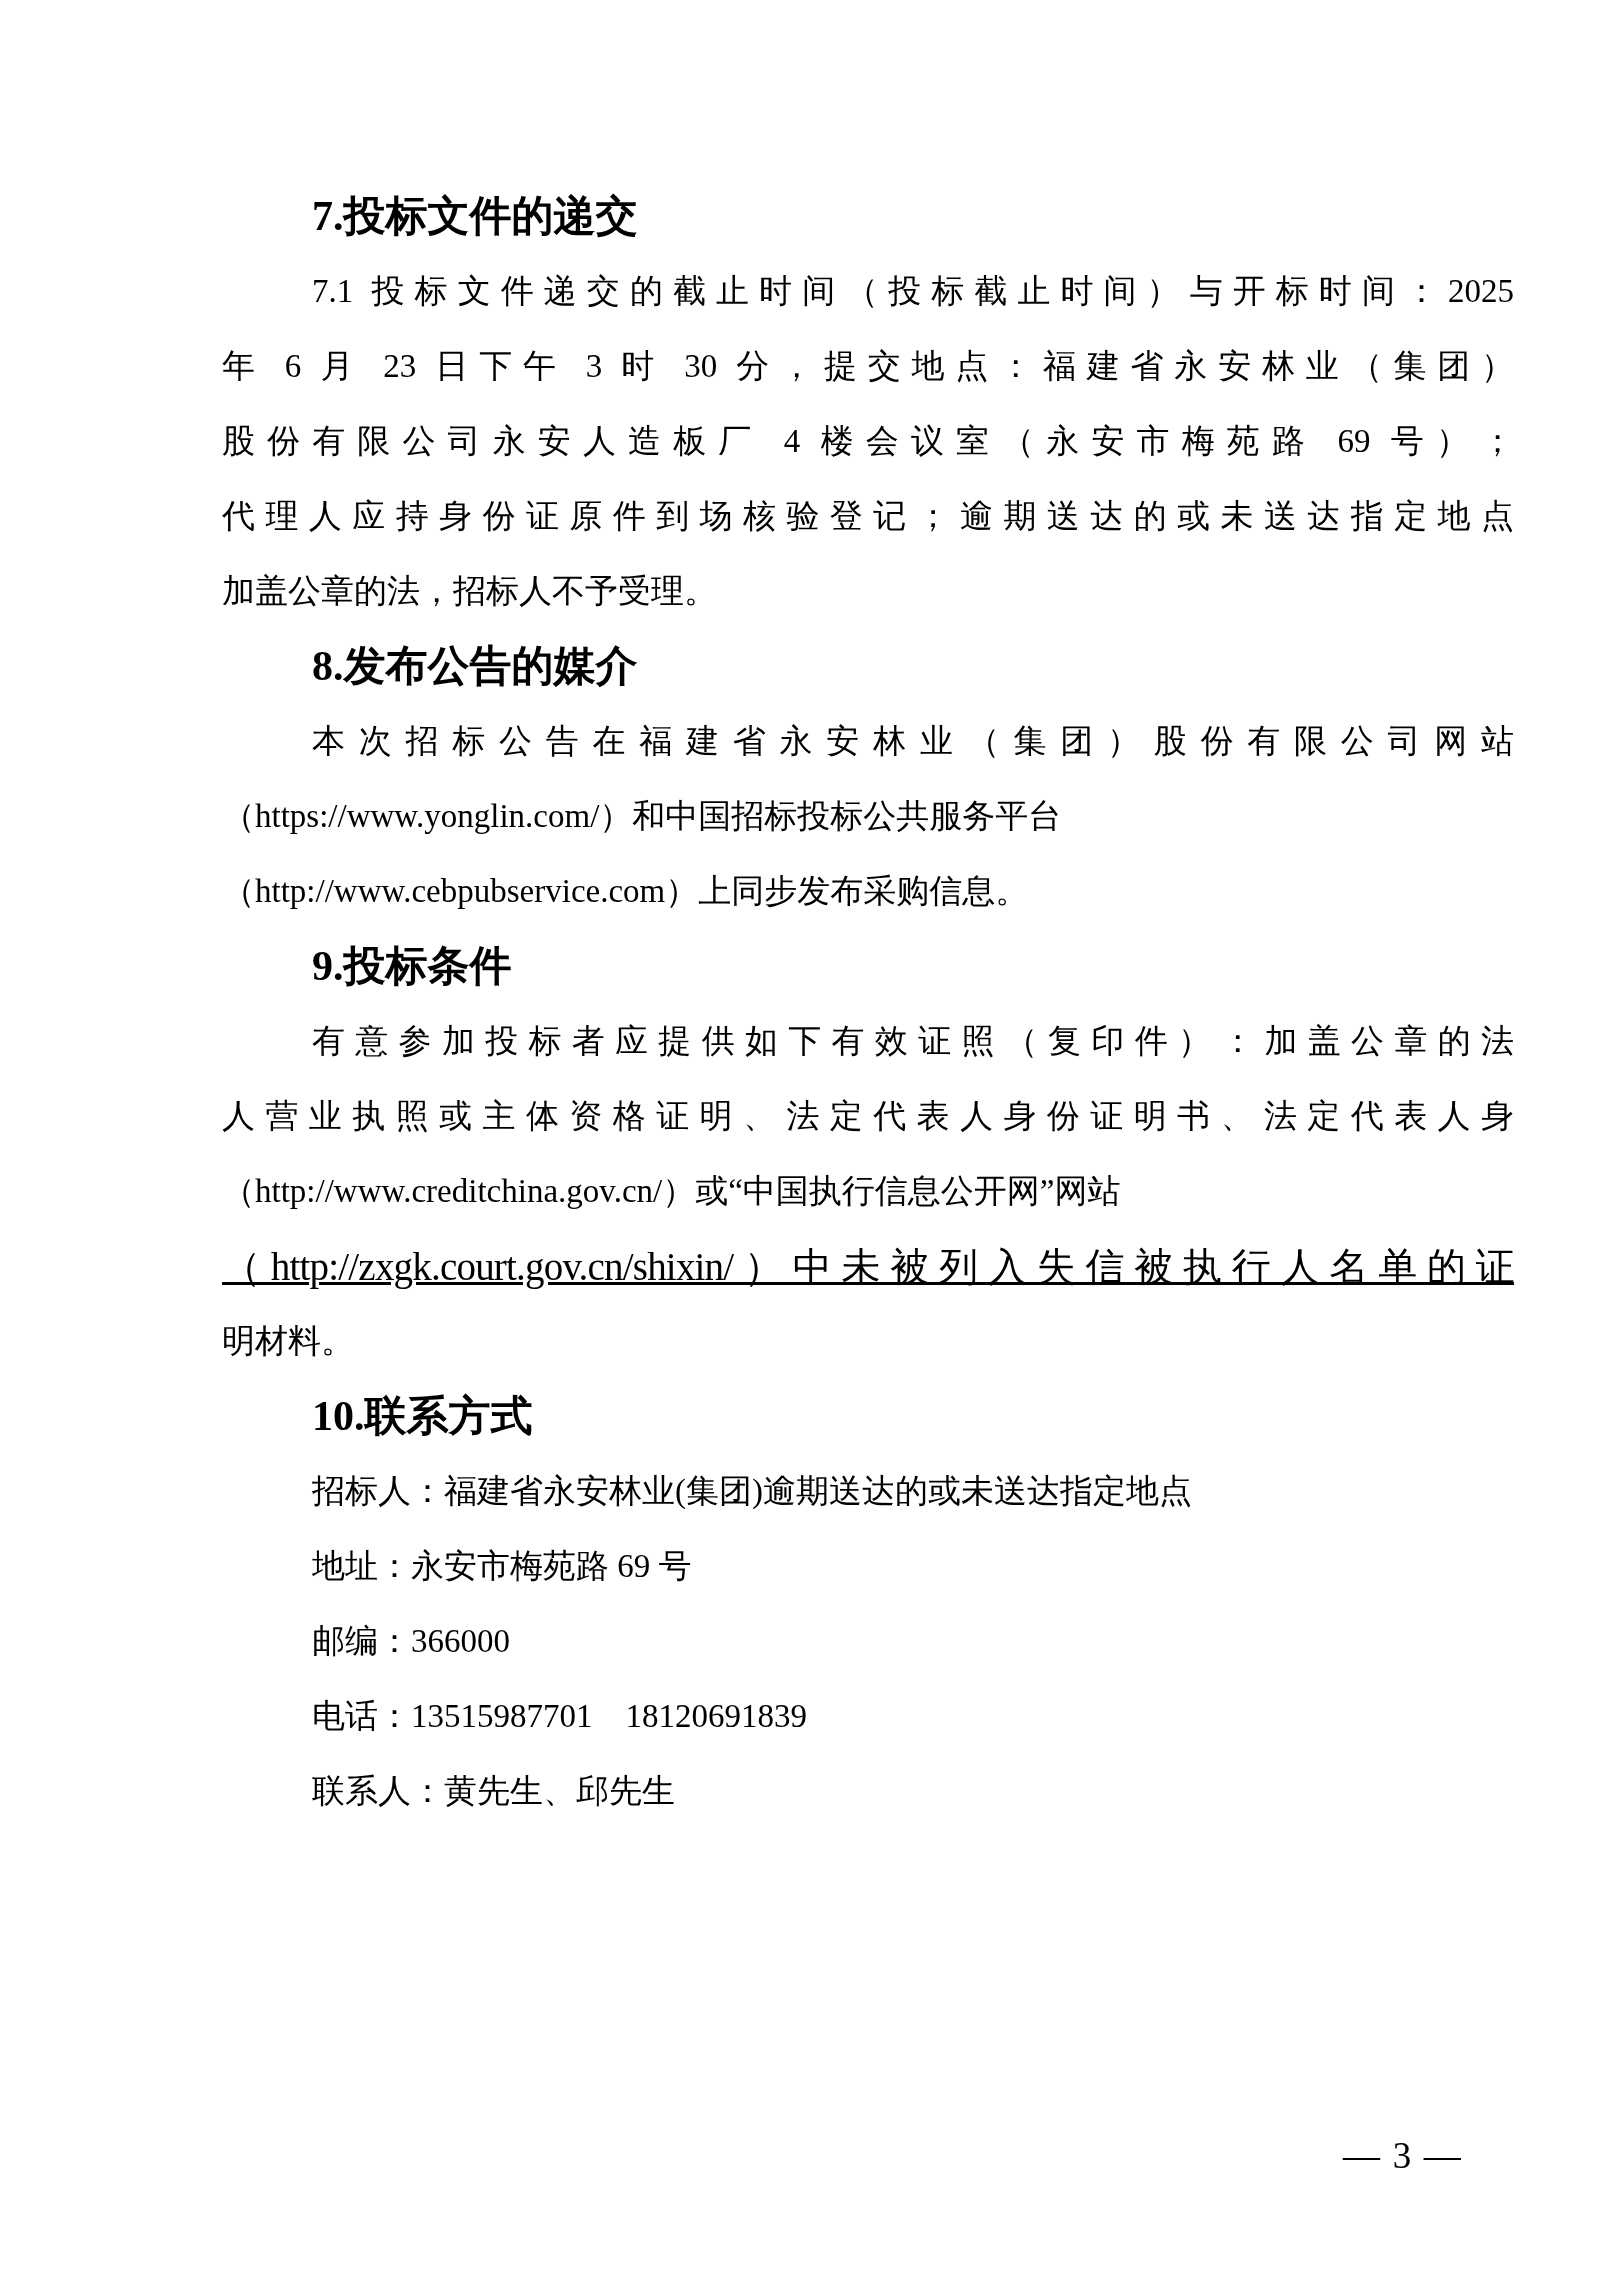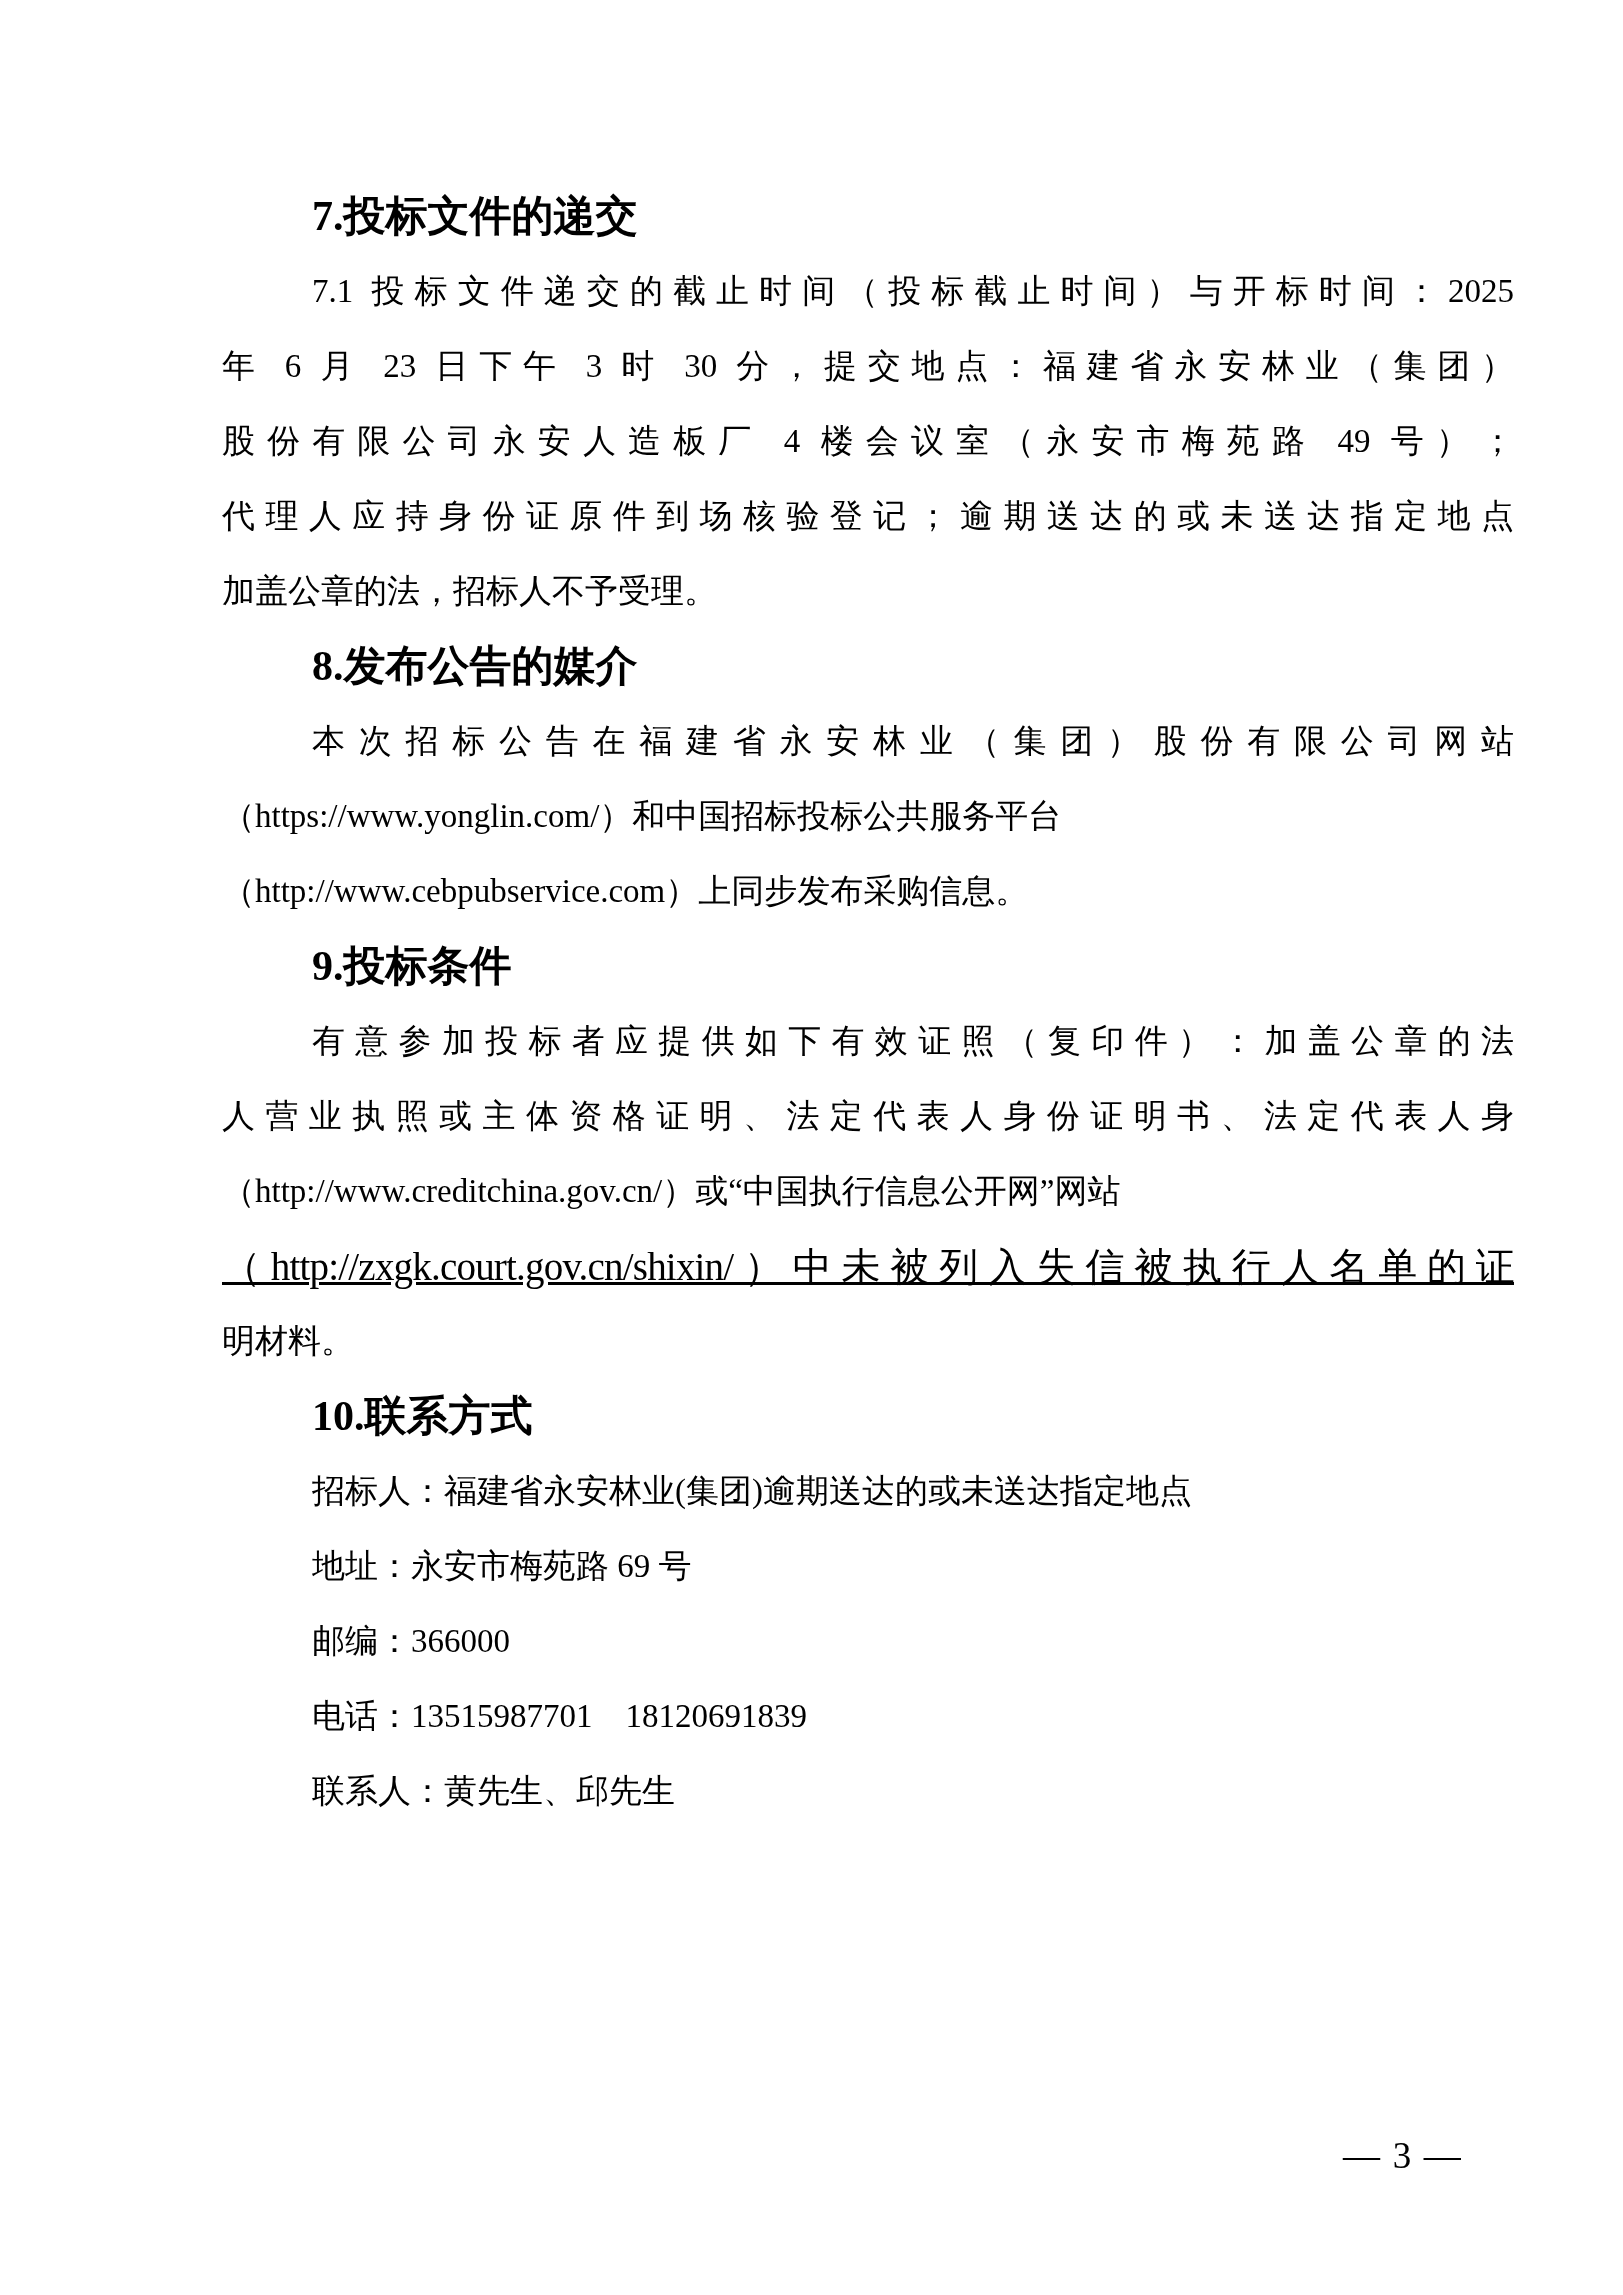--- a/index.html
+++ b/index.html
@@ -56,21 +56,21 @@
 </style>
 </head>
 <body>
 
 <div class="page">
   <main class="doc">
 
     <div class="line h ind">7.投标文件的递交</div>
     <div class="line ind j">7.1 投标文件递交的截止时间（投标截止时间）与开标时间：2025</div>
     <div class="line j">年 6 月 23 日下午 3 时 30 分，提交地点：福建省永安林业（集团）</div>
-    <div class="line j">股份有限公司永安人造板厂 4 楼会议室（永安市梅苑路 49 号）；</div>
+    <div class="line j">股份有限公司永安人造板厂 4 楼会议室（永安市梅苑路 69 号）；</div>
     <div class="line j">代理人应持身份证原件到场核验登记；逾期送达的或未送达指定地点</div>
     <div class="line">加盖公章的法，招标人不予受理。</div>
 
     <div class="line h ind">8.发布公告的媒介</div>
     <div class="line ind j">本次招标公告在福建省永安林业（集团）股份有限公司网站</div>
     <div class="line nw">（https://www.yonglin.com/）和中国招标投标公共服务平台</div>
     <div class="line nw">（http://www.cebpubservice.com）上同步发布采购信息。</div>
 
     <div class="line h ind">9.投标条件</div>
     <div class="line ind j">有意参加投标者应提供如下有效证照（复印件）：加盖公章的法</div>

